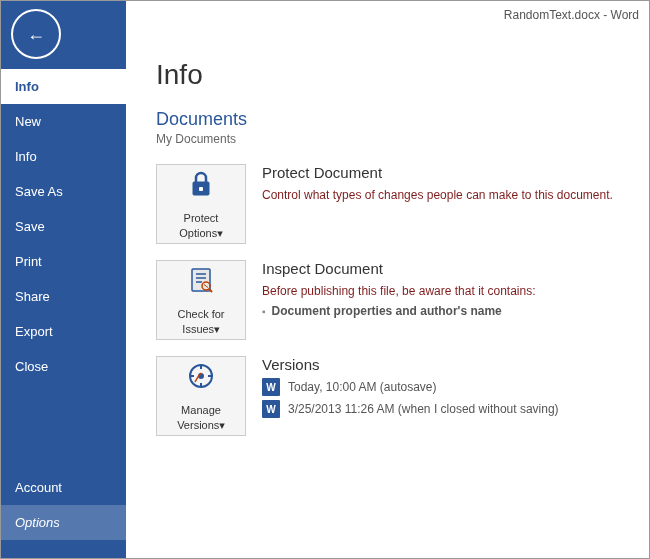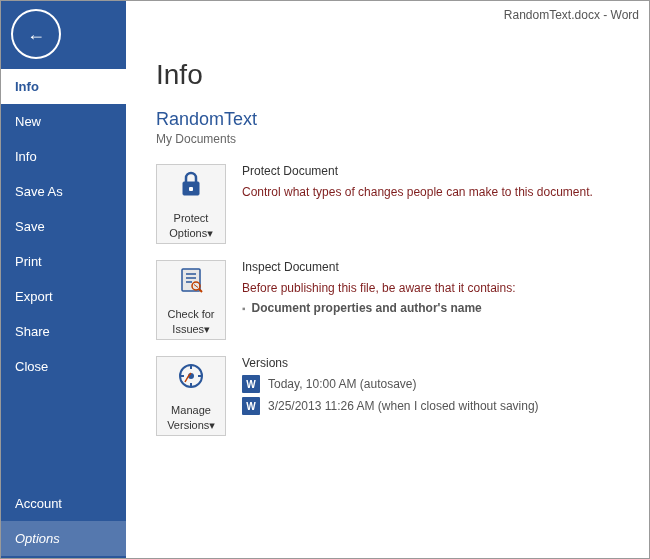--- a/index.html
+++ b/index.html
@@ -82,21 +82,21 @@
       font-weight: 600;
     }
 
     .sidebar-spacer {
       flex: 1;
     }
 
     .sidebar-bottom {
       display: flex;
       flex-direction: column;
-      padding-bottom: 4px;
+      padding-bottom: 20px;
     }
 
     
     .main-content {
       flex: 1;
       background: #fff;
       padding: 0;
       display: flex;
       flex-direction: column;
       position: relative;
@@ -130,21 +130,21 @@
 
     
     .info-card {
       display: flex;
       align-items: flex-start;
       margin-bottom: 16px;
       gap: 16px;
     }
 
     .card-icon-box {
-      width: 70px;
+      width: 90px;
       height: 80px;
       border: 1px solid #ccc;
       background: #f5f5f5;
       display: flex;
       flex-direction: column;
       align-items: center;
       justify-content: center;
       flex-shrink: 0;
       gap: 4px;
       cursor: pointer;
@@ -160,21 +160,21 @@
       color: #333;
       text-align: center;
       line-height: 1.3;
     }
 
     .card-info {
       flex: 1;
     }
 
     .card-title {
-      font-size: 12px;
+      font-size: 15px;
       font-weight: 500;
       color: #333;
       margin-bottom: 5px;
     }
 
     .card-desc {
       font-size: 12px;
       color: #7f1d1d;
       line-height: 1.5;
       margin-bottom: 4px;
@@ -247,24 +247,24 @@
       <div class="sidebar-item">
         <span>Save As</span>
       </div>
       <div class="sidebar-item">
         <span>Save</span>
       </div>
       <div class="sidebar-item">
         <span>Print</span>
       </div>
       <div class="sidebar-item">
+        <span>Share</span>
+      </div>
+      <div class="sidebar-item">
         <span>Export</span>
-      </div>
-      <div class="sidebar-item">
-        <span>Share</span>
       </div>
       <div class="sidebar-item">
         <span>Close</span>
       </div>
 
       <div class="sidebar-spacer"></div>
 
       <div class="sidebar-bottom">
         <div class="sidebar-item">
           <span>Account</span>
@@ -278,21 +278,21 @@
 
   <div class="main-content">
 
     <div class="title-bar">
       <span class="title-bar-text">RandomText.docx - Word</span>
     </div>
 
     <div class="main-inner" style="margin-top:28px;">
       <h1 class="page-title">Info</h1>
 
-      <div class="doc-name">RandomText</div>
+      <div class="doc-name">Documents</div>
       <div class="doc-path">My Documents</div>
 
       <div class="info-card">
         <div class="card-icon-box">
           <span class="card-icon">
             <svg width="32" height="32" viewBox="0 0 32 32" fill="none">
               <rect x="8" y="14" width="16" height="13" rx="1" fill="#2b579a" stroke="#2b579a"></rect>
               <path d="M11 14v-4a5 5 0 0110 0v4" stroke="#2b579a" stroke-width="2.5" fill="none"></path>
               <rect x="14" y="19" width="4" height="4" rx="1" fill="white"></rect>
             </svg>

